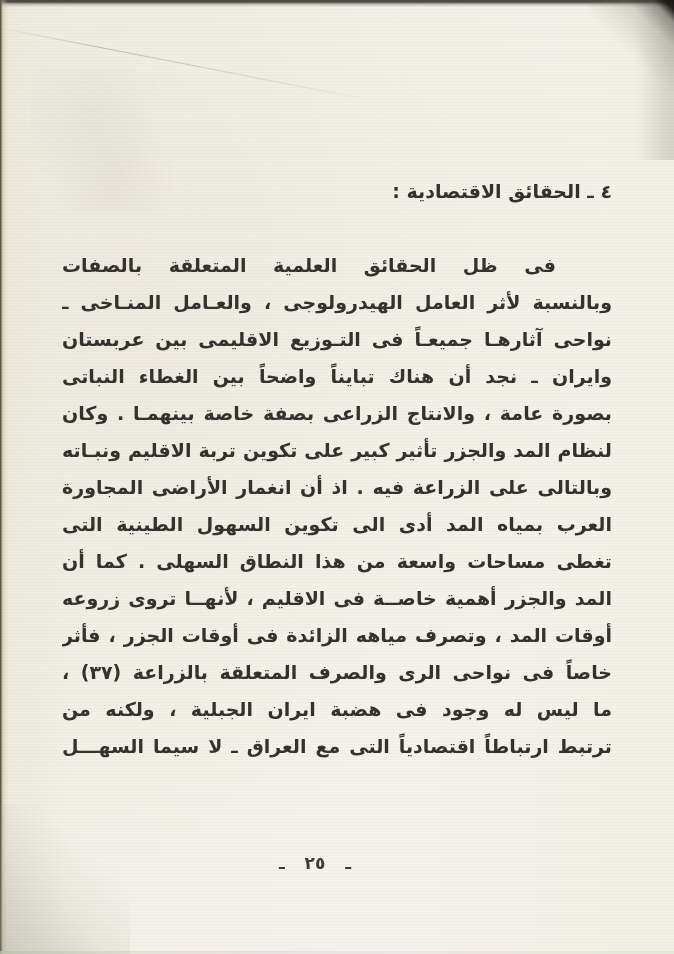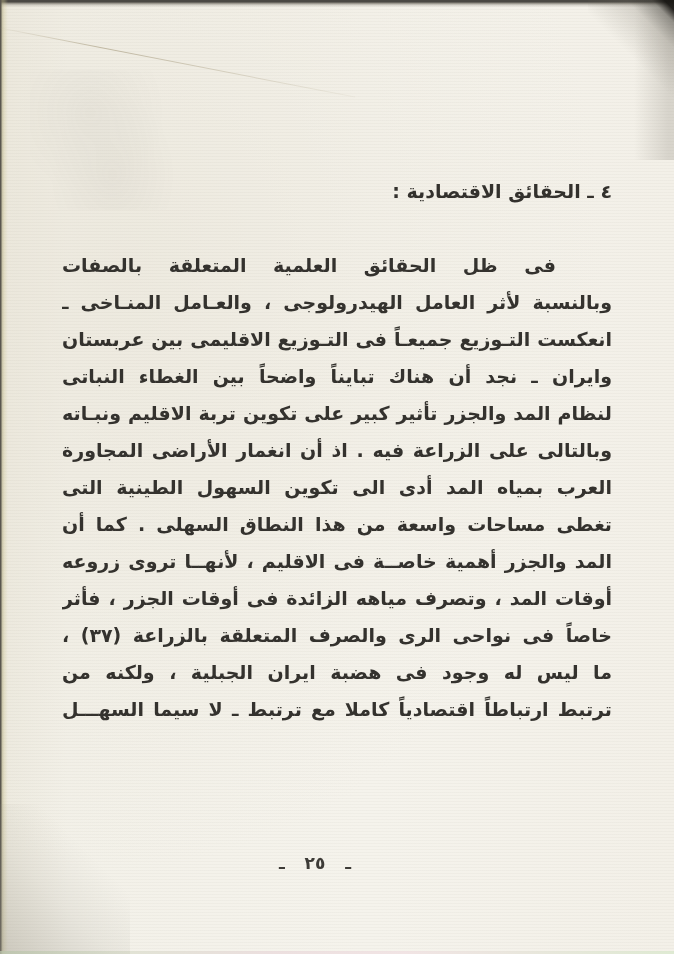--- a/index.html
+++ b/index.html
@@ -82,27 +82,28 @@
   <div class="corner-tr"></div>
   <div class="corner-bl"></div>
   <div class="crease"></div>
   <div class="smudge"></div>
 
   <h1 class="heading">٤ ـ الحقائق الاقتصادية :</h1>
 
   <div class="body">
     <div class="line indent">فى ظل الحقائق العلمية المتعلقة بالصفات الطوبوغرافية ،</div>
     <div class="line">وبالنسبة لأثر العامل الهيدرولوجى ، والعـامل المنـاخى ـ التى</div>
-    <div class="line">انعكست التـوزيع جميعـاً فى التـوزيع الاقليمى بين عربستان</div>
+    <div class="line">نواحى آثارهـا جميعـاً فى التـوزيع الاقليمى بين عربستان</div>
     <div class="line">وايران ـ نجد أن هناك تبايناً واضحاً بين الغطاء النباتى الطبيعى</div>
+    <div class="line">بصورة عامة ، والانتاج الزراعى بصفة خاصة بينهمـا . وكان</div>
     <div class="line">لنظام المد والجزر تأثير كبير على تكوين تربة الاقليم ونبـاته ،</div>
     <div class="line">وبالتالى على الزراعة فيه . اذ أن انغمار الأراضى المجاورة لشط</div>
     <div class="line">العرب بمياه المد أدى الى تكوين السهول الطينية التى أصبحت</div>
     <div class="line">تغطى مساحات واسعة من هذا النطاق السهلى . كما أن لحركات</div>
     <div class="line">المد والجزر أهمية خاصــة فى الاقليم ، لأنهــا تروى زروعه فى</div>
     <div class="line">أوقات المد ، وتصرف مياهه الزائدة فى أوقات الجزر ، فأثر تأثيرا</div>
     <div class="line">خاصاً فى نواحى الرى والصرف المتعلقة بالزراعة (٣٧) ، وهذا</div>
     <div class="line">ما ليس له وجود فى هضبة ايران الجبلية ، ولكنه من المعـالم</div>
-    <div class="line">ترتبط ارتباطاً اقتصادياً كاملا مع ترتبط ـ لا سيما السهـــل</div>
+    <div class="line">ترتبط ارتباطاً اقتصادياً التى مع العراق ـ لا سيما السهـــل</div>
   </div>
 
   <div class="page-number">ـ ٢٥ ـ</div>
 </div>
 
 </body></html>

